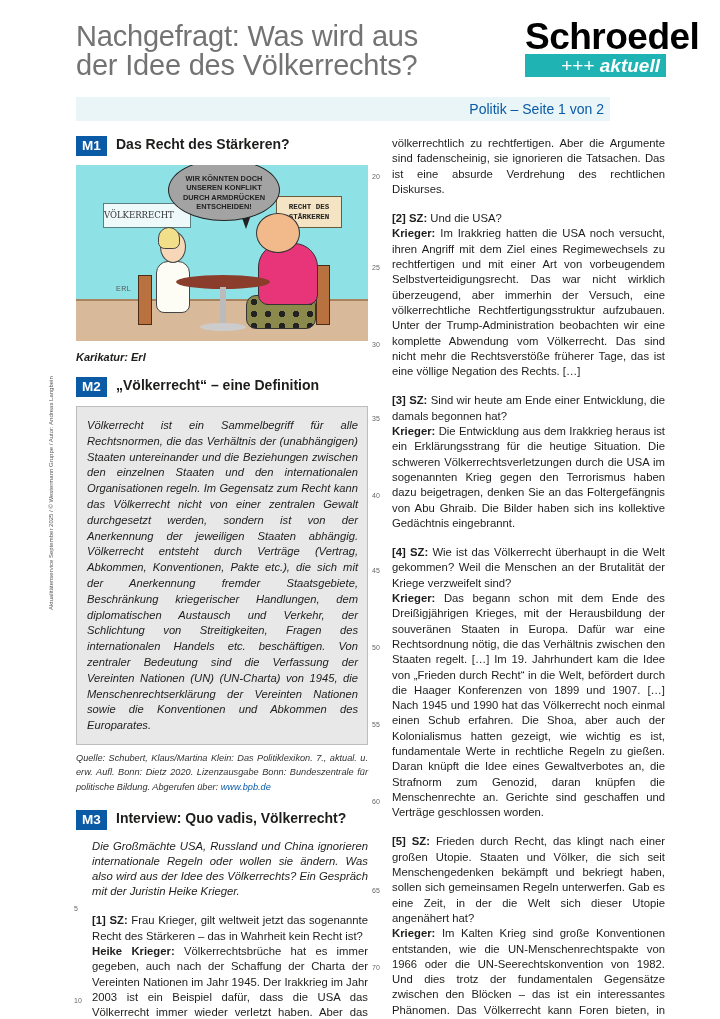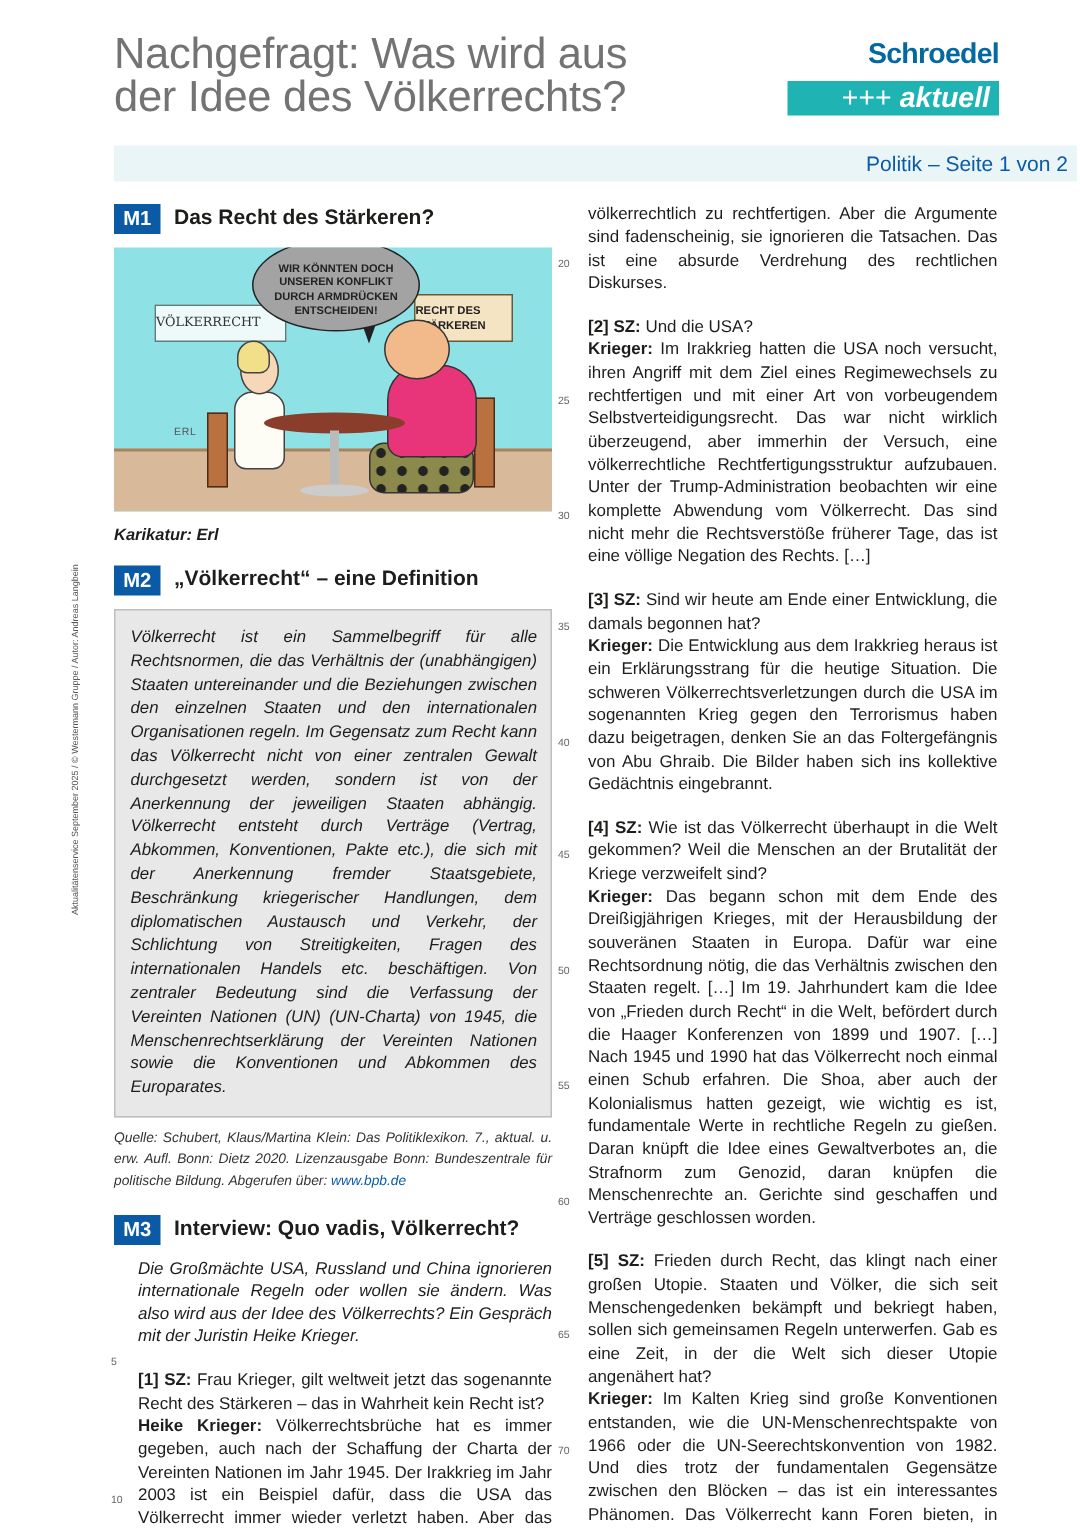--- a/index.html
+++ b/index.html
@@ -1,41 +1,41 @@
 <!DOCTYPE html>
 <html><head>
 <meta charset="utf-8">
 <style>
   * { box-sizing: border-box; margin: 0; padding: 0; }
   html, body { width: 720px; height: 1019px; background: #ffffff; overflow: hidden; }
   body { position: relative; font-family: "Liberation Sans", "DejaVu Sans", sans-serif; color: #1d1d1b; }
 
   .title { position: absolute; left: 76px; top: 22px; font-size: 29px; line-height: 29px; color: #737373; font-weight: normal; letter-spacing: -0.2px; }
   .brand { position: absolute; left: 525px; top: 22px; width: 141px; }
-  .brand-name { font-size: 19px; line-height: 30px; color: #0369a1; font-weight: bold; text-align: right; letter-spacing: -0.5px; }
+  .brand-name { font-size: 37px; line-height: 30px; color: #000000; font-weight: bold; text-align: right; letter-spacing: -0.5px; }
   .brand-tag { margin-top: 2px; background: #1fb3b3; color: #fff; font-size: 19px; line-height: 23px; font-weight: bold; font-style: italic; text-align: right; padding-right: 6px; }
   .brand-tag .plus { font-style: normal; font-weight: normal; }
 
-  .subbar { position: absolute; left: 76px; top: 97px; width: 642px; height: 24px; background: #e9f5f7; }
+  .subbar { position: absolute; left: 76px; top: 97px; width: 534px; height: 24px; background: #e9f5f7; }
   .subbar span { position: absolute; right: 6px; top: 4px; font-size: 14px; color: #0a5aa6; }
 
   .sidenote { position: absolute; left: 48px; top: 610px; transform: rotate(-90deg); transform-origin: left top; font-size: 6px; color: #555; white-space: nowrap; }
 
   .col { position: absolute; top: 136px; }
   .col-left { left: 76px; width: 292px; }
   .col-right { left: 392px; width: 273px; top: 136px; }
 
   .mhead { display: flex; align-items: flex-start; height: 20px; margin-bottom: 9px; }
   .mtag { background: #0a5aa6; color: #fff; font-weight: bold; font-size: 13.5px; width: 31px; height: 20px; line-height: 20px; text-align: center; margin-right: 9px; }
   .mtitle { font-weight: bold; font-size: 14px; color: #1d1d1b; }
 
   .cartoon { position: relative; width: 292px; height: 176px; background: #8ee2e6; overflow: hidden; }
   .cartoon .floor { position: absolute; left: 0; bottom: 0; width: 100%; height: 42px; background: #d8b99a; border-top: 2px solid #a88360; }
   .cartoon .sign-l { position: absolute; left: 27px; top: 38px; width: 88px; height: 25px; background: #eef9f9; border: 1px solid #5a7d80; font-family: "DejaVu Serif", serif; font-size: 8.5px; line-height: 23px; text-align: left; color: #333; }
-  .cartoon .sign-r { position: absolute; left: 200px; top: 31px; width: 66px; height: 32px; background: #f4e4c4; border: 1px solid #6b5a3a; font-family: Liberation Sans, sans-serif; font-size: 7.5px; line-height: 10px; text-align: left; color: #222; font-weight: bold; padding-top: 5px; }
+  .cartoon .sign-r { position: absolute; left: 200px; top: 31px; width: 66px; height: 32px; background: #f4e4c4; border: 1px solid #6b5a3a; font-family: Liberation Mono, monospace; font-size: 7.5px; line-height: 10px; text-align: center; color: #222; font-weight: bold; padding-top: 5px; }
   .cartoon .bubble { position: absolute; left: 92px; top: -6px; width: 112px; height: 62px; background: #a3a3a3; border: 1.5px solid #222; border-radius: 50%; font-size: 7.4px; line-height: 9.3px; text-align: center; color: #222; padding-top: 14px; font-weight: bold; }
   .cartoon .bubble-tail { position: absolute; left: 165px; top: 50px; width: 0; height: 0; border-left: 5px solid transparent; border-right: 5px solid transparent; border-top: 14px solid #222; }
   .cartoon .table-top { position: absolute; left: 100px; top: 110px; width: 94px; height: 14px; background: #8a3d2a; border-radius: 50%; }
   .cartoon .table-leg { position: absolute; left: 144px; top: 122px; width: 6px; height: 40px; background: #bbb; }
   .cartoon .table-base { position: absolute; left: 124px; top: 158px; width: 46px; height: 8px; background: #ccc; border-radius: 50%; }
   .cartoon .girl-body { position: absolute; left: 80px; top: 96px; width: 34px; height: 52px; background: #fdfdf5; border: 1px solid #444; border-radius: 12px 12px 8px 8px; }
   .cartoon .girl-head { position: absolute; left: 84px; top: 66px; width: 26px; height: 32px; background: #f6d7b8; border: 1px solid #444; border-radius: 50%; }
   .cartoon .girl-hair { position: absolute; left: 82px; top: 62px; width: 22px; height: 22px; background: #f1df8a; border-radius: 50% 50% 30% 30%; border: 1px solid #444; }
   .cartoon .man-body { position: absolute; left: 182px; top: 78px; width: 60px; height: 62px; background: #e8357a; border: 1px solid #333; border-radius: 24px 24px 10px 10px; }
   .cartoon .man-head { position: absolute; left: 180px; top: 48px; width: 44px; height: 40px; background: #f2b98a; border: 1px solid #333; border-radius: 50%; }

